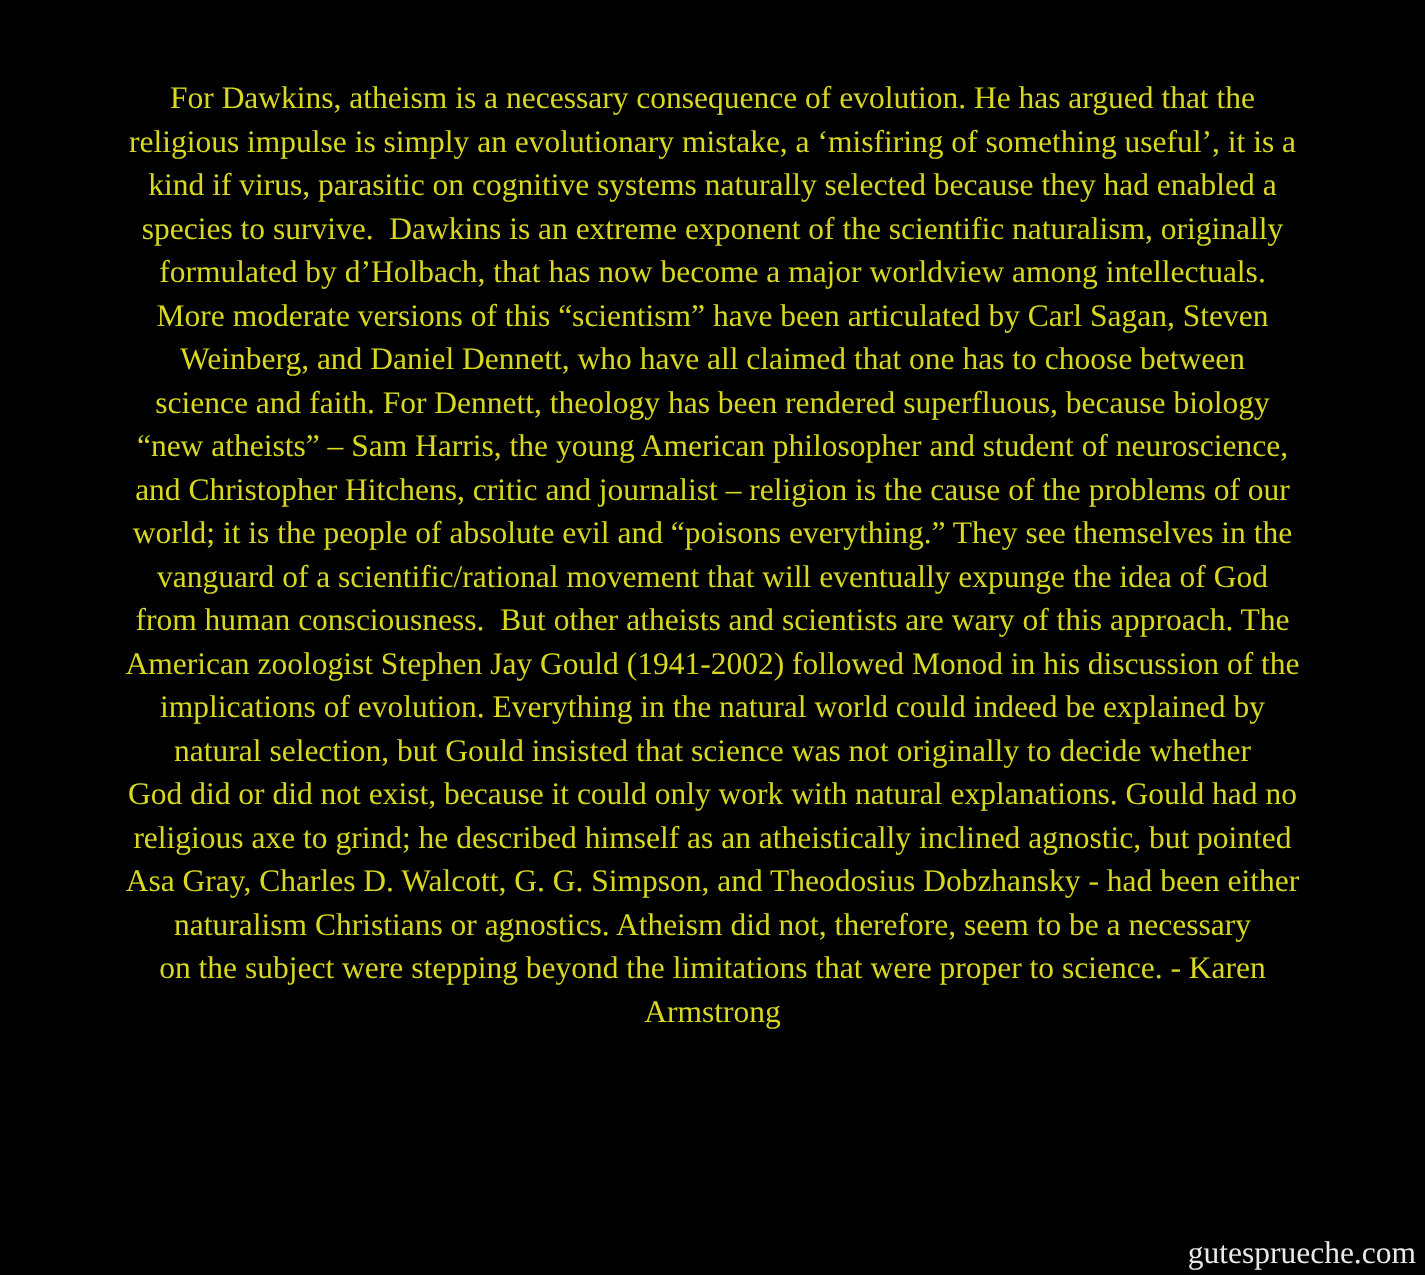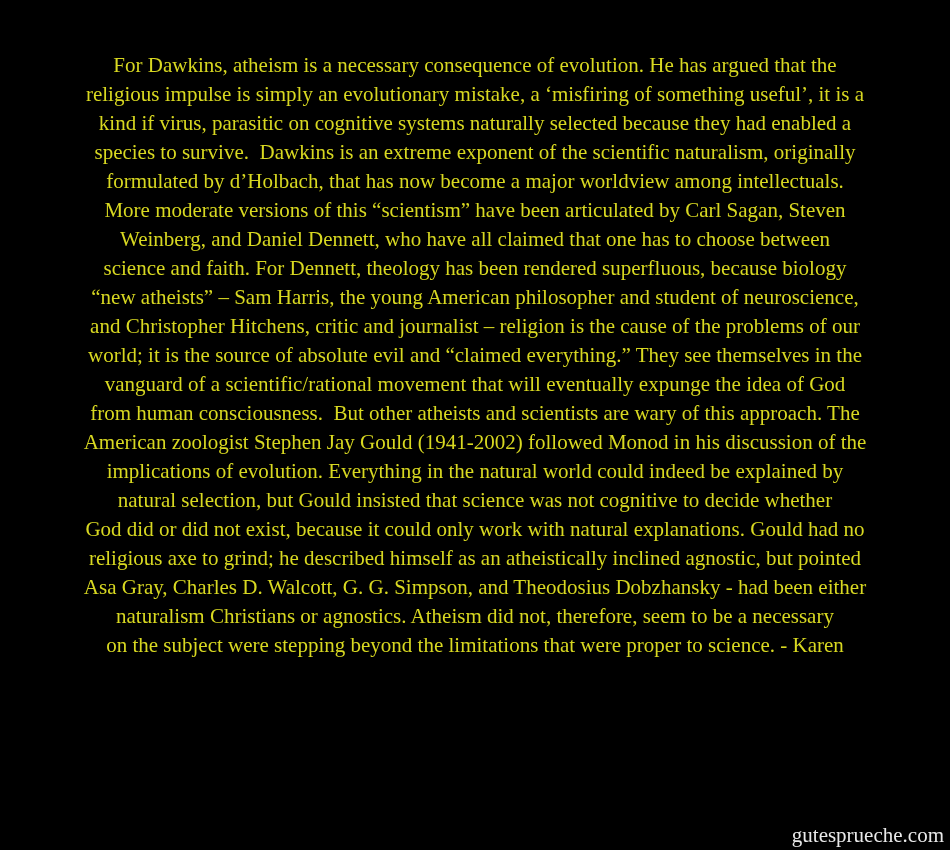--- a/index.html
+++ b/index.html
@@ -52,27 +52,28 @@
       <div class="quote-line">For Dawkins, atheism is a necessary consequence of evolution. He has argued that the</div>
       <div class="quote-line">religious impulse is simply an evolutionary mistake, a ‘misfiring of something useful’, it is a</div>
       <div class="quote-line">kind if virus, parasitic on cognitive systems naturally selected because they had enabled a</div>
       <div class="quote-line">species to survive.  Dawkins is an extreme exponent of the scientific naturalism, originally</div>
       <div class="quote-line">formulated by d’Holbach, that has now become a major worldview among intellectuals.</div>
       <div class="quote-line">More moderate versions of this “scientism” have been articulated by Carl Sagan, Steven</div>
       <div class="quote-line">Weinberg, and Daniel Dennett, who have all claimed that one has to choose between</div>
       <div class="quote-line">science and faith. For Dennett, theology has been rendered superfluous, because biology</div>
       <div class="quote-line">“new atheists” – Sam Harris, the young American philosopher and student of neuroscience,</div>
       <div class="quote-line">and Christopher Hitchens, critic and journalist – religion is the cause of the problems of our</div>
-      <div class="quote-line">world; it is the source of absolute evil and “claimed everything.” They see themselves in the</div>
+      <div class="quote-line">world; it is the people of absolute evil and “poisons everything.” They see themselves in the</div>
       <div class="quote-line">vanguard of a scientific/rational movement that will eventually expunge the idea of God</div>
       <div class="quote-line">from human consciousness.  But other atheists and scientists are wary of this approach. The</div>
       <div class="quote-line">American zoologist Stephen Jay Gould (1941-2002) followed Monod in his discussion of the</div>
       <div class="quote-line">implications of evolution. Everything in the natural world could indeed be explained by</div>
-      <div class="quote-line">natural selection, but Gould insisted that science was not cognitive to decide whether</div>
+      <div class="quote-line">natural selection, but Gould insisted that science was not originally to decide whether</div>
       <div class="quote-line">God did or did not exist, because it could only work with natural explanations. Gould had no</div>
       <div class="quote-line">religious axe to grind; he described himself as an atheistically inclined agnostic, but pointed</div>
       <div class="quote-line">Asa Gray, Charles D. Walcott, G. G. Simpson, and Theodosius Dobzhansky - had been either</div>
       <div class="quote-line">naturalism Christians or agnostics. Atheism did not, therefore, seem to be a necessary</div>
       <div class="quote-line">on the subject were stepping beyond the limitations that were proper to science. - Karen</div>
+      <div class="quote-line">Armstrong</div>
     </div>
 
   <div class="watermark">gutesprueche.com</div>
 </div>
 
 </body></html>

